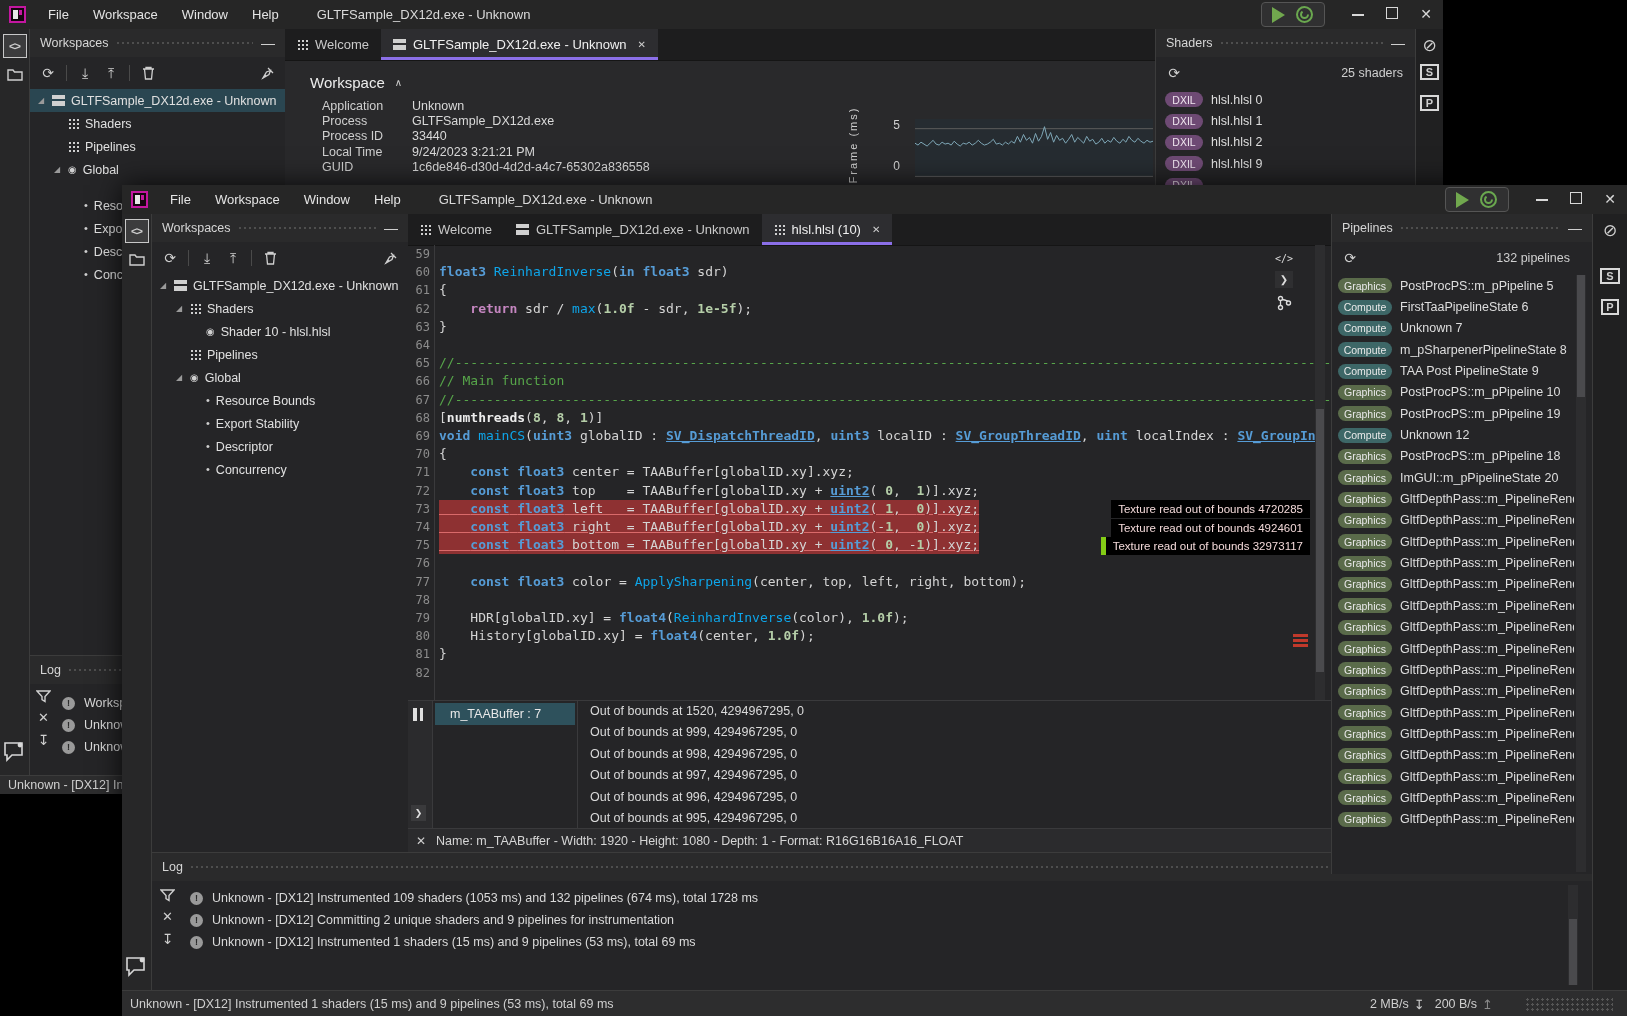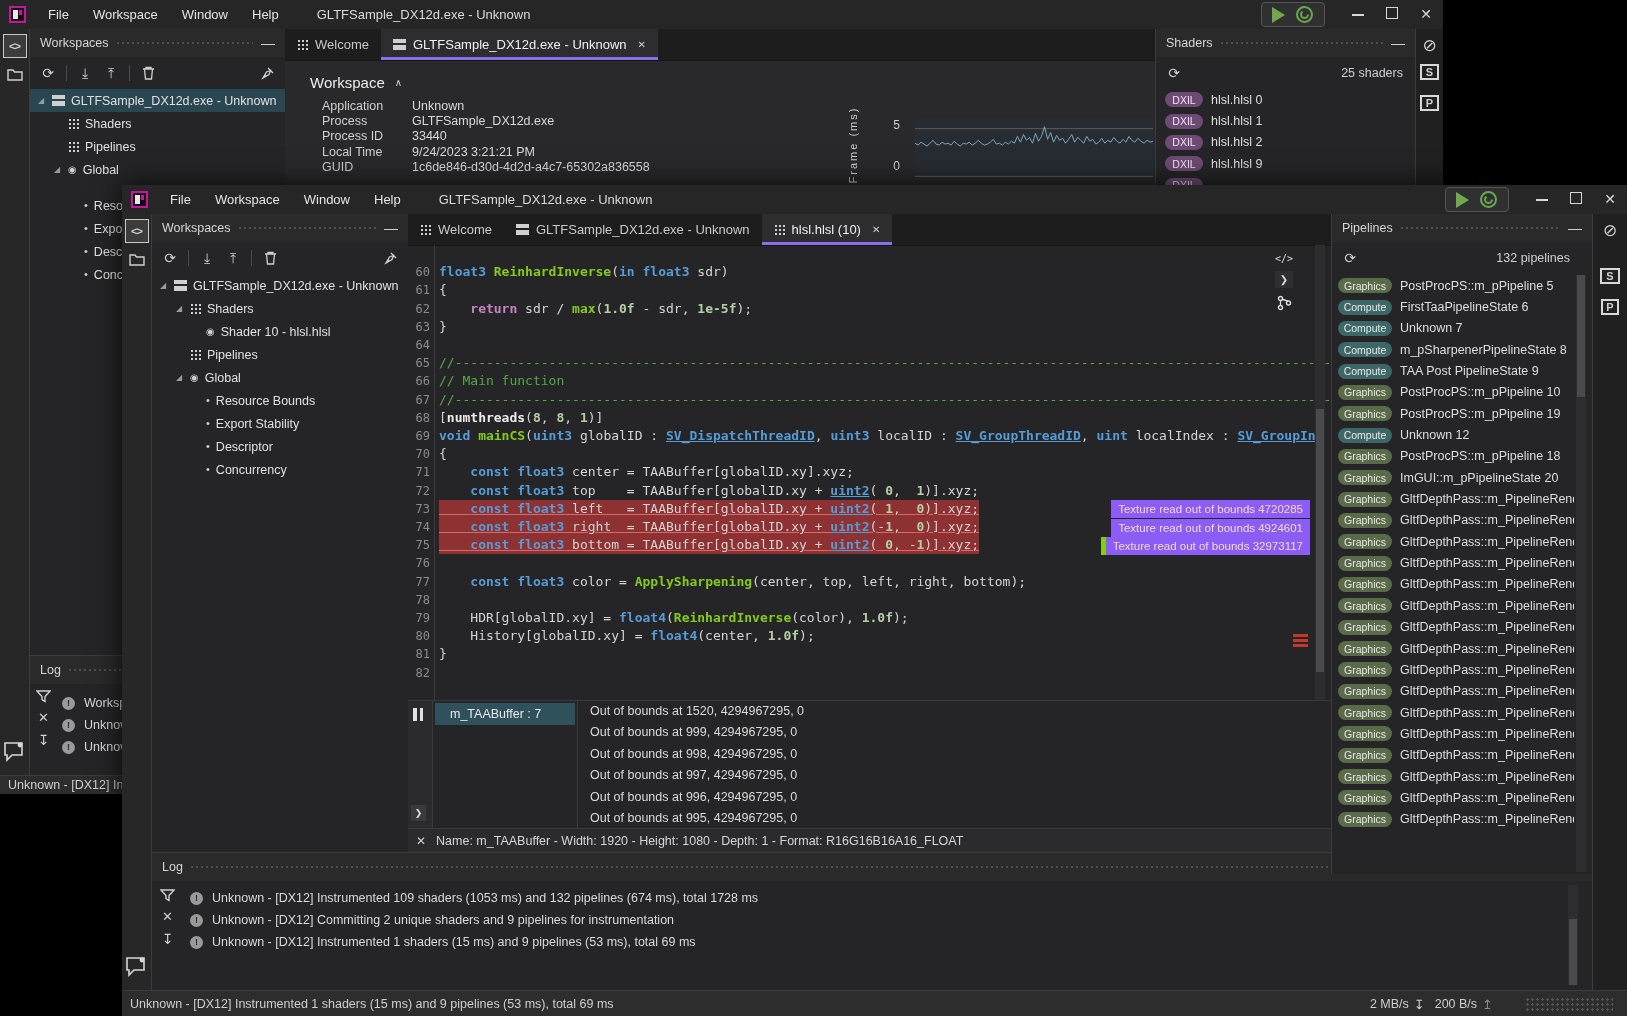--- a/index.html
+++ b/index.html
@@ -52,24 +52,24 @@
   .tab-close{font-size:10px;color:#cfcfcf;margin-left:4px;}
   
   #editor{position:absolute;left:286px;top:29px;width:923px;height:660px;background:#252527;overflow:hidden;}
   #code{position:absolute;left:0;top:31px;right:0;bottom:0;font-family:"DejaVu Sans Mono",monospace;font-size:13px;}
   .cl{position:absolute;left:0;right:0;height:18.2px;}
   .ln{position:absolute;left:0;top:0;width:22px;text-align:right;color:#8c8c8c;font-size:12px;line-height:18.2px;}
   .gutterline{position:absolute;left:26px;top:31px;bottom:0;width:1px;background:#3a3a3c;}
   .ct{position:absolute;left:31px;top:0;white-space:pre;line-height:18.2px;}
   .ct.errline{background:#8e3132;text-decoration:underline;text-decoration-color:#d96a6a;}
   .sg-d{color:#d4d4d4;} .sg-w{color:#ececec;font-weight:bold;}
-  .sg-k{color:#569cd6;font-weight:bold;} .sg-f{color:#84cc16;font-weight:bold;text-align:center;}
+  .sg-k{color:#569cd6;font-weight:bold;} .sg-f{color:#0ea5e9;font-weight:normal;text-align:center;}
   .sg-c{color:#57a64a;} .sg-n{color:#b5cea8;font-weight:bold;}
   .sg-m{color:#c586c0;font-weight:bold;} .sg-s{color:#569cd6;font-weight:bold;text-decoration:underline;}
-  .errbadge{position:absolute;right:21px;height:16px;line-height:16px;background:#8b5cf6;color:#f3d9d9;
+  .errbadge{position:absolute;right:21px;height:16px;line-height:16px;background:#000000;color:#f3d9d9;
             font-size:11.5px;padding:1px 7px;white-space:nowrap;}
   .errbadge.accent{border-left:5px solid #84cc16;}
   .edicons{position:absolute;right:35px;top:39px;width:24px;display:flex;flex-direction:column;gap:7px;align-items:center;}
   .edico{width:18px;height:17px;display:flex;align-items:center;justify-content:center;color:#dcdcdc;font-size:10px;background:#2f2f31;}
   .vscroll{position:absolute;width:10px;background:#2d2d2f;}
   .vthumb{position:absolute;left:1px;right:1px;background:#4a4a4d;}
   .hscroll{position:absolute;height:10px;background:#2d2d2f;}
   .hthumb{position:absolute;top:1px;bottom:1px;background:#4a4a4d;}
   .redmark{position:absolute;width:15px;display:flex;flex-direction:column;gap:2px;}
   .redmark i{height:3px;background:#c0392b;}
@@ -473,20 +473,24 @@
             <span class="tab-label">GLTFSample_DX12d.exe - Unknown</span>
           </div>
           <div class="tab active">
             <span class="ic-grid"></span>
             <span class="tab-label">hlsl.hlsl (10)</span>
             <span class="tab-close">✕</span>
           </div>
         </div>
       <div class="gutterline"></div>
       <div id="code">
+          <div class="cl" style="top: 0px;">
+            <span class="ln">59</span>
+            <span class="ct"></span>
+          </div>
           <div class="cl" style="top: 18.2px;">
             <span class="ln">60</span>
             <span class="ct"><span class="sg-k">float3</span><span class="sg-d"> </span><span class="sg-f">ReinhardInverse</span><span class="sg-d">(</span><span class="sg-k">in</span><span class="sg-d"> </span><span class="sg-k">float3</span><span class="sg-d"> sdr)</span></span>
           </div>
           <div class="cl" style="top: 36.4px;">
             <span class="ln">61</span>
             <span class="ct"><span class="sg-d">{</span></span>
           </div>
           <div class="cl" style="top: 54.6px;">
             <span class="ln">62</span>

